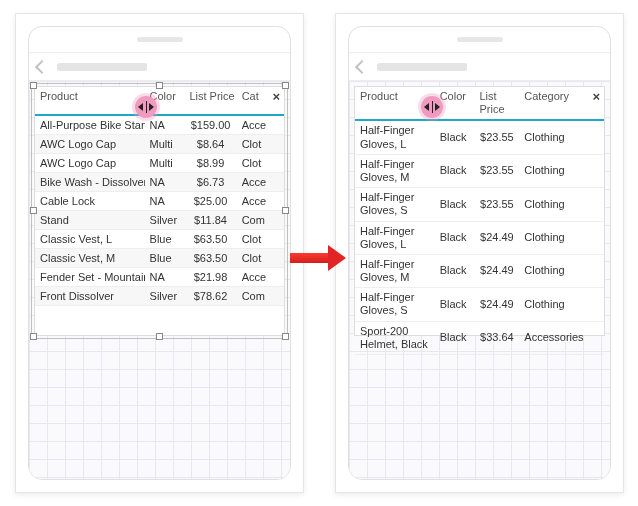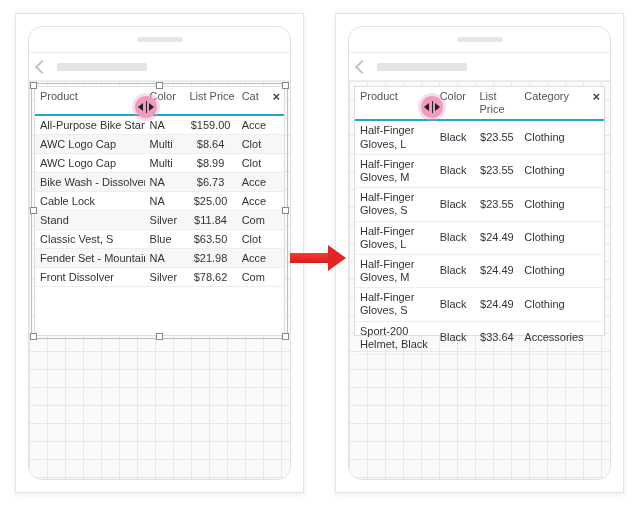--- a/index.html
+++ b/index.html
@@ -262,21 +262,27 @@
                 <td class="num">$25.00</td>
                 <td>Acce</td>
               </tr>
               <tr>
                 <td>Stand</td>
                 <td>Silver</td>
                 <td class="num">$11.84</td>
                 <td>Com</td>
               </tr>
               <tr>
-                <td>Classic Vest, S</td>
+                <td>Classic Vest, L</td>
+                <td>Blue</td>
+                <td class="num">$63.50</td>
+                <td>Clot</td>
+              </tr>
+              <tr>
+                <td>Classic Vest, M</td>
                 <td>Blue</td>
                 <td class="num">$63.50</td>
                 <td>Clot</td>
               </tr>
               <tr>
                 <td>Fender Set - Mountain</td>
                 <td>NA</td>
                 <td class="num">$21.98</td>
                 <td>Acce</td>
               </tr>

